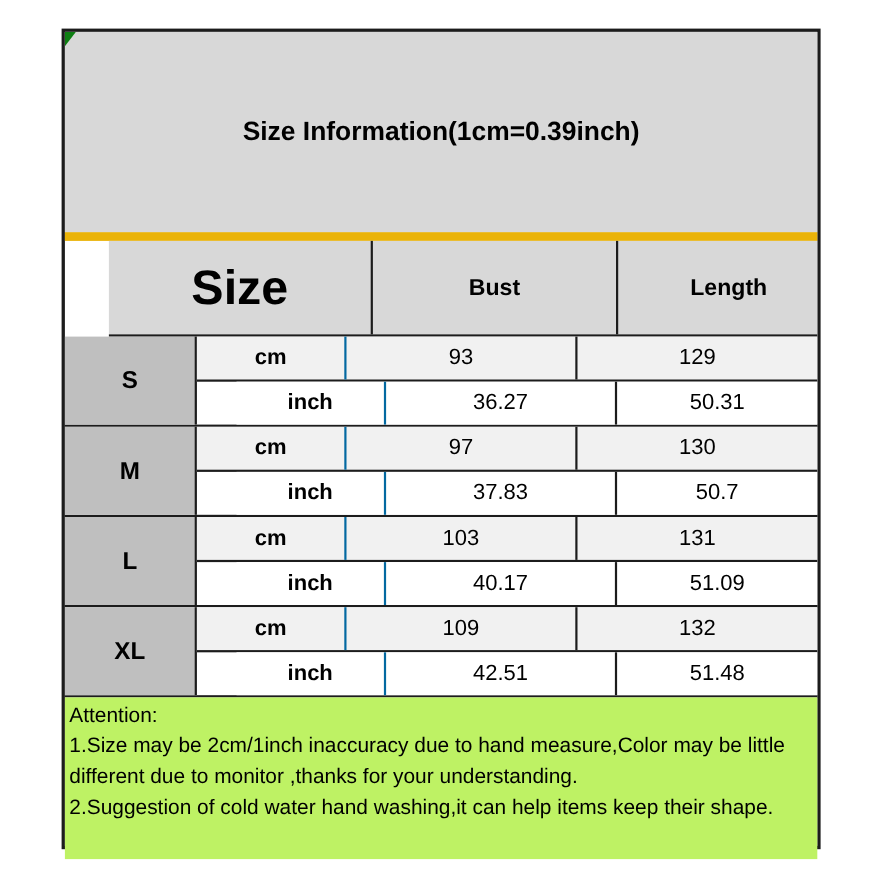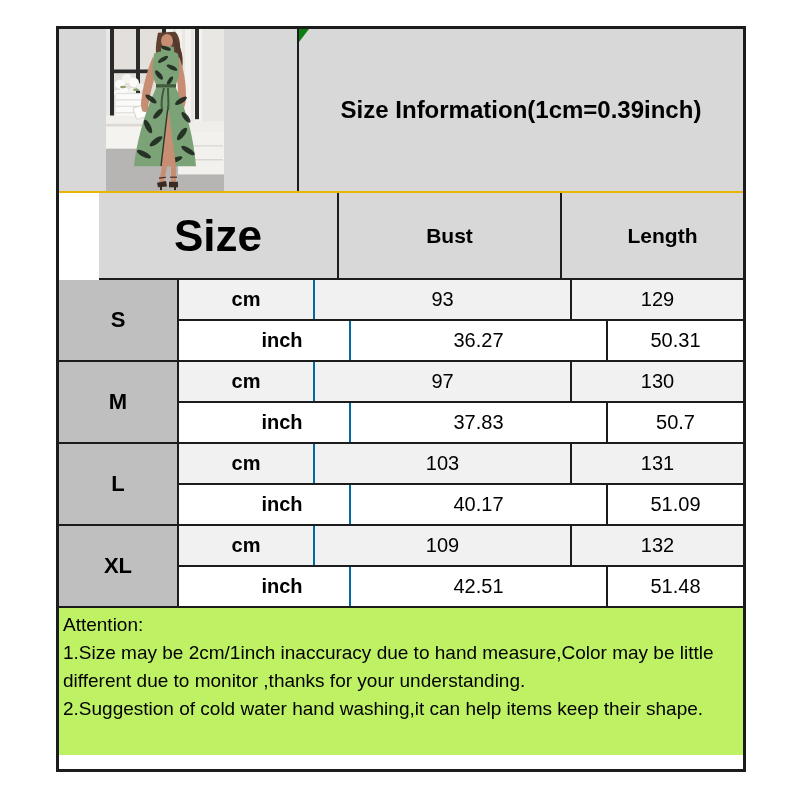--- a/index.html
+++ b/index.html
@@ -9,21 +9,21 @@
     position:relative;overflow:hidden;
   }
   .sheet{
     position:absolute;left:56px;top:26px;width:690px;height:746px;
     border:3px solid #1c1c1c;box-sizing:border-box;background:#fff;
   }
   .row{display:flex;box-sizing:border-box;}
   .cell{box-sizing:border-box;display:flex;align-items:center;justify-content:center;}
 
   
-  .top-row{height:164px;border-bottom:2px solid #eab308;}
+  .top-row{height:190px;border-bottom:8px solid #eab308;flex-direction:column;}
   .photo-cell{width:240px;border-right:2px solid #1c1c1c;background:#d8d8d8;position:relative;}
   .photo-cell svg{position:absolute;left:47px;top:0;width:118px;height:100%;}
   .title-cell{flex:1;background:#d8d8d8;position:relative;}
   .title-text{font-weight:bold;font-size:24px;}
   .corner-marker{position:absolute;left:0;top:0;line-height:0;}
 
   
   .header-row{height:87px;border-bottom:2px solid #1c1c1c;background:#d8d8d8;margin-left:40px;}
   .size-h{width:240px;border-right:2px solid #1c1c1c;font-size:44px;font-weight:bold;}
   .bust-h{width:223px;border-right:2px solid #1c1c1c;font-size:21px;font-weight:bold;}
@@ -31,21 +31,21 @@
 
   
   .group{display:flex;height:82px;border-bottom:2px solid #1c1c1c;box-sizing:border-box;}
   .size-label{width:120px;border-right:2px solid #1c1c1c;background:#bfbfbf;
               font-size:22px;font-weight:bold;}
   .group-body{flex:1;display:flex;flex-direction:column;}
   .subrow{flex:1;display:flex;}
   .subrow.cm-row{background:#f1f1f1;border-bottom:2px solid #1c1c1c;}
   .subrow.inch-row{background:#ffffff;margin-left:36px;}
   .unit-cell{width:136px;border-right:2px solid #0369a1;font-size:20px;font-weight:bold;}
-  .bust-cell{width:257px;border-right:2px solid #1c1c1c;font-size:20px;}
+  .bust-cell{width:210px;border-right:2px solid #1c1c1c;font-size:20px;}
   .length-cell{flex:1;font-size:20px;}
 
   
   .attention{height:147px;box-sizing:border-box;background:#bef264;
              padding:3px 5px 0 4px;font-size:19px;line-height:28px;}
   .attention div{white-space:nowrap;}
 </style>
 </head>
 <body>
 

